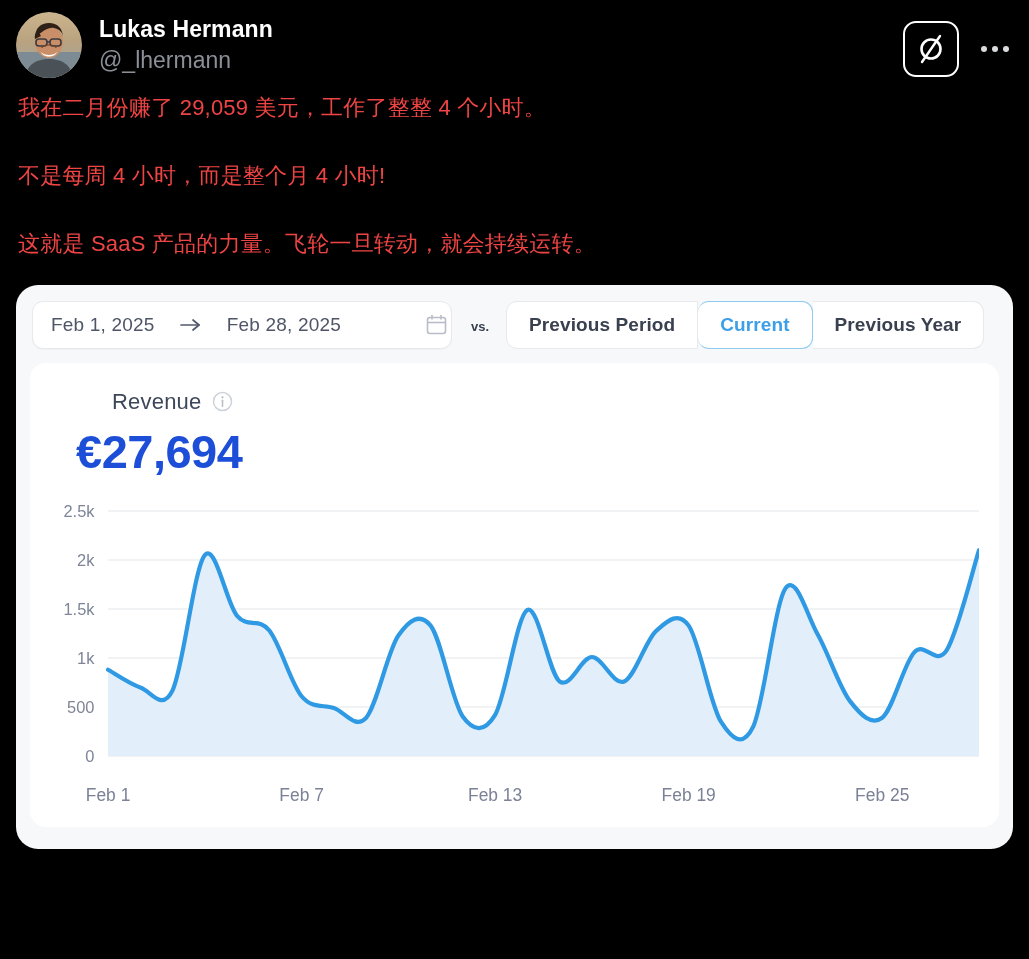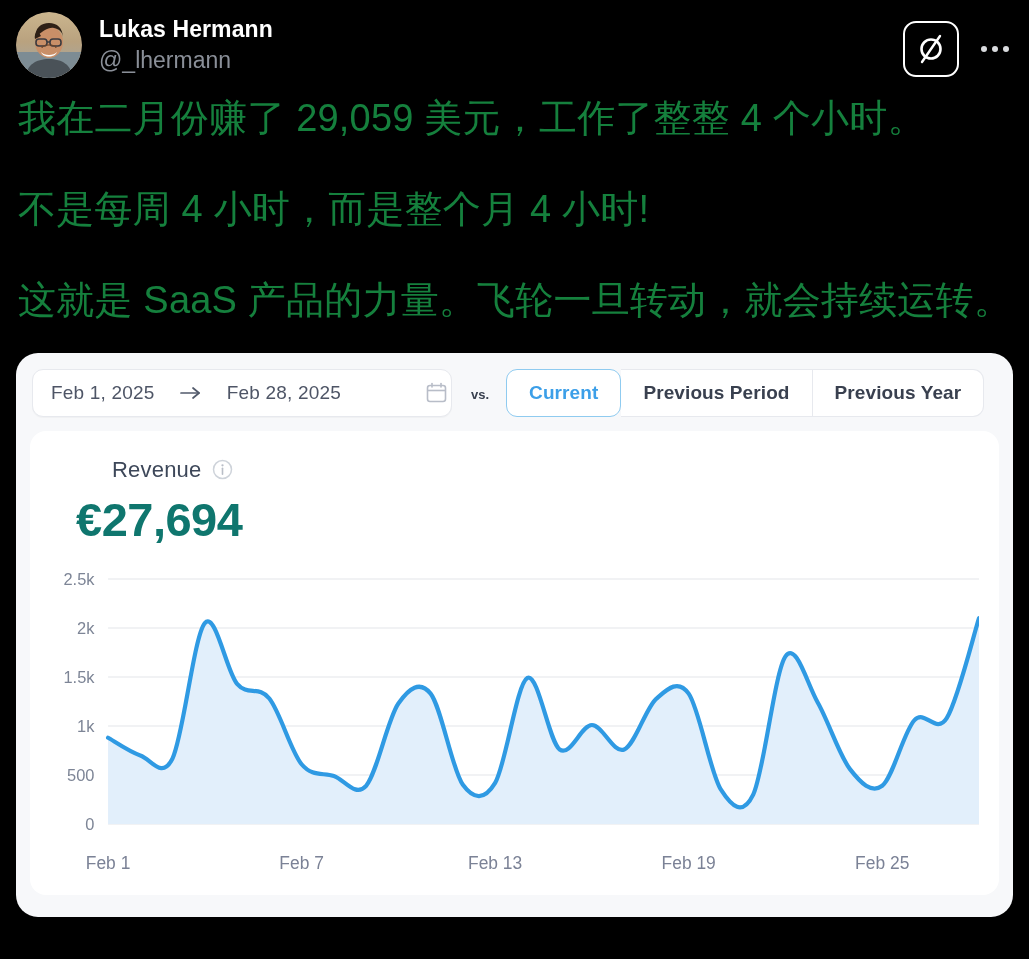--- a/index.html
+++ b/index.html
@@ -88,22 +88,22 @@
     height: 6px;
     border-radius: 50%;
     background: #d9dbde;
   }
 
   
   .post-body {
     padding: 14px 18px 0 18px;
   }
   .post-line {
-    color: #15803d;
-    font-size: 38px;
+    color: #ef4444;
+    font-size: 22px;
     line-height: 1.42;
     font-weight: 400;
     letter-spacing: 0.2px;
     white-space: nowrap;
   }
   .post-line + .post-line { margin-top: 37px; }
 
   
   .card {
     margin: 25px 16px 0 16px;
@@ -201,21 +201,21 @@
   }
   .metric-label {
     color: #3d4759;
     font-size: 22px;
     font-weight: normal;
     letter-spacing: 0.2px;
     margin-left: 36px;
   }
   .info-icon { display: flex; align-items: center; }
   .metric-value {
-    color: #0f766e;
+    color: #1d4ed8;
     font-size: 47px;
     font-weight: bold;
     letter-spacing: -0.5px;
     padding-left: 26px;
     margin-top: 13px;
     line-height: 1;
   }
 
   .chart-wrap {
     margin-top: 28px;
@@ -315,22 +315,22 @@
           <line x1="1.5" y1="8.5" x2="19.5" y2="8.5" stroke="#b8bdc8" stroke-width="1.6"></line>
           <line x1="6" y1="1.5" x2="6" y2="5" stroke="#b8bdc8" stroke-width="1.6" stroke-linecap="round"></line>
           <line x1="15" y1="1.5" x2="15" y2="5" stroke="#b8bdc8" stroke-width="1.6" stroke-linecap="round"></line>
         </svg>
       </span>
     </div>
 
     <span class="vs-label">vs.</span>
 
     <div class="segmented">
+      <div class="seg-btn">Previous Period</div>
       <div class="seg-btn active">Current</div>
-      <div class="seg-btn">Previous Period</div>
       <div class="seg-btn">Previous Year</div>
     </div>
   </div>
 
   <div class="panel">
 
     <div class="metric-head">
       <span class="metric-label">Revenue</span>
       <span class="info-icon">
         <svg width="21" height="21" viewBox="0 0 21 21" aria-hidden="true">

